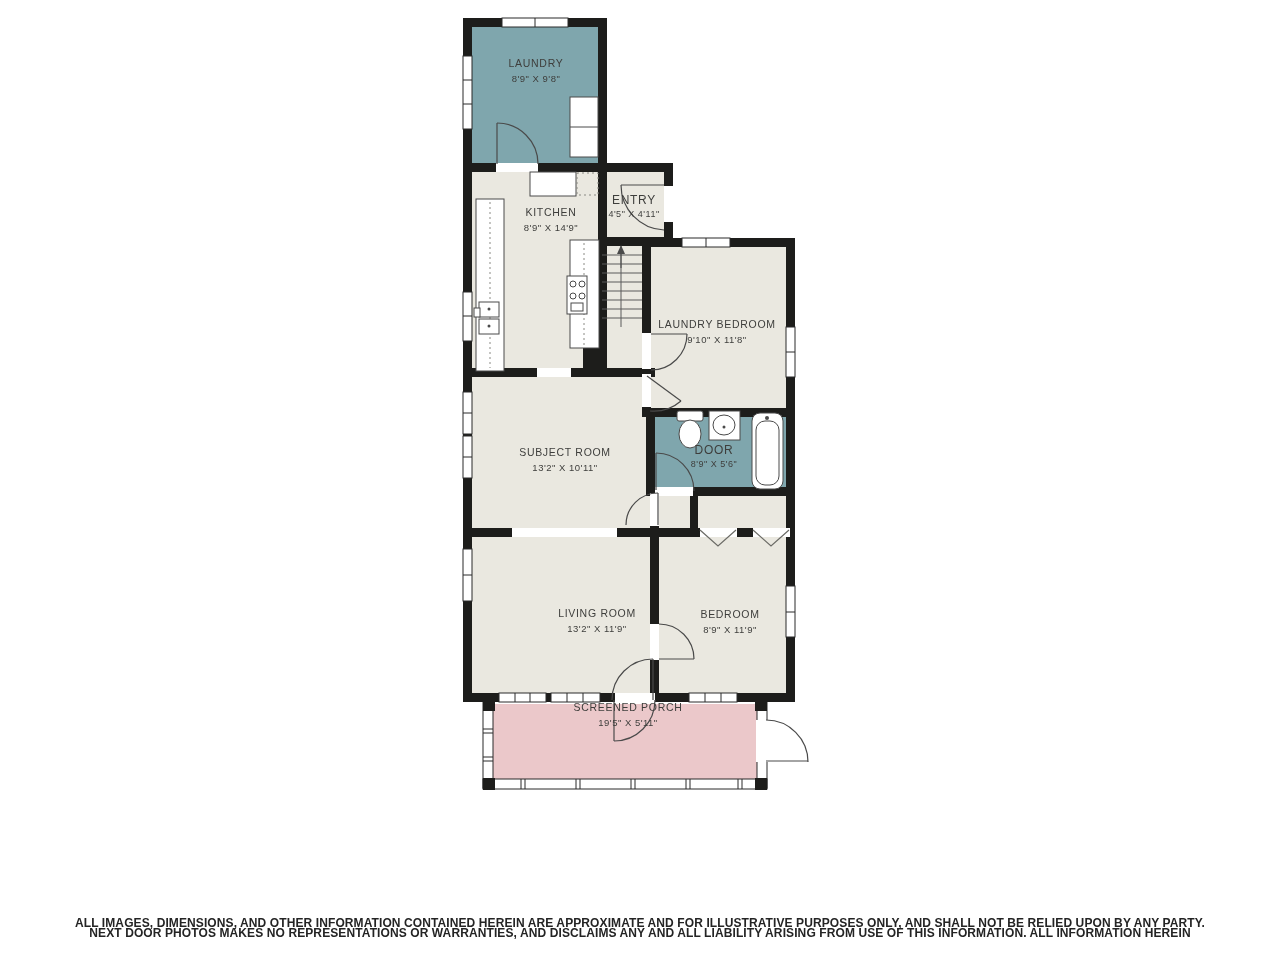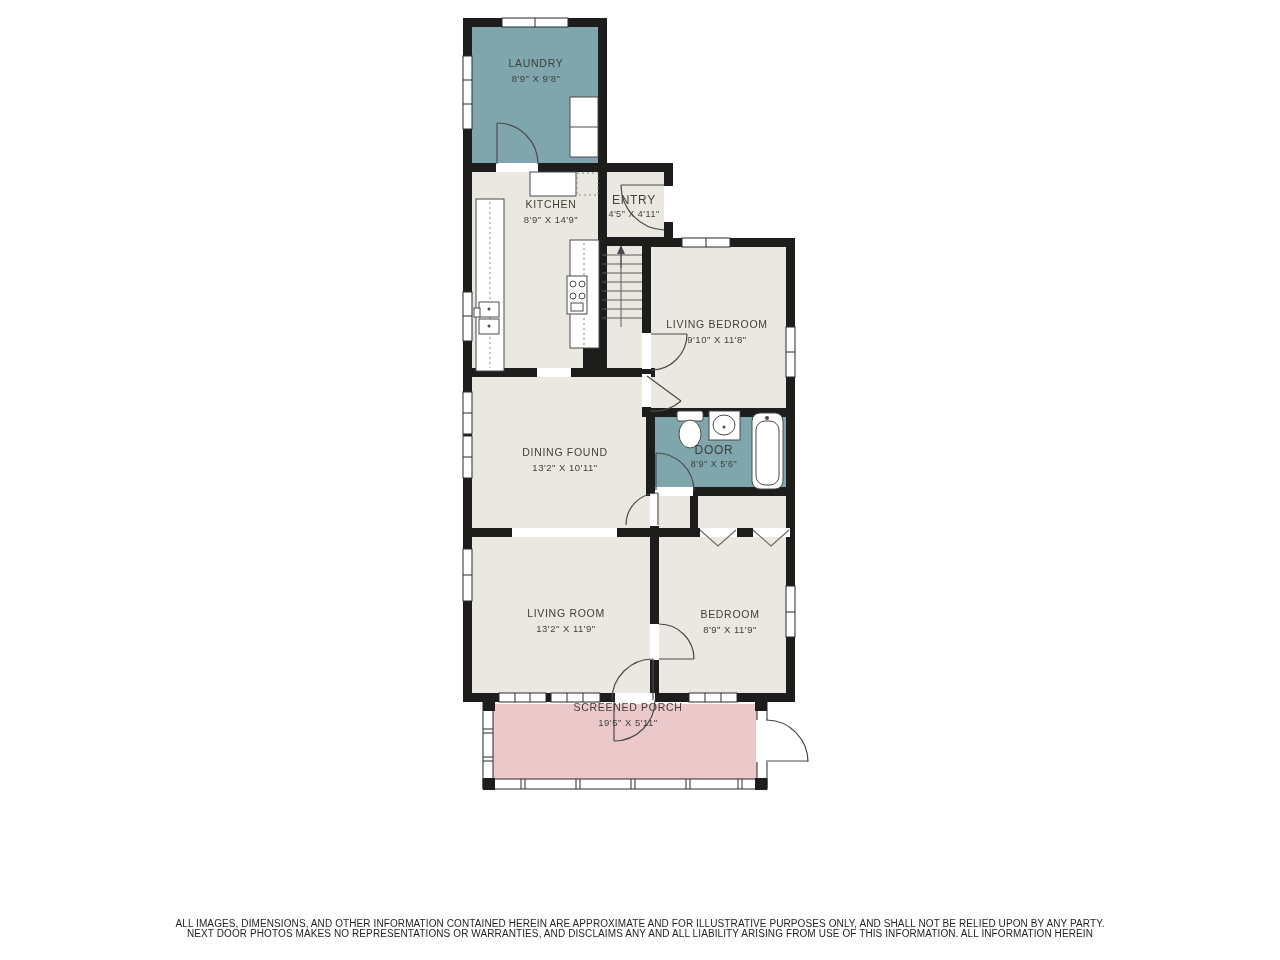--- a/index.html
+++ b/index.html
@@ -35,21 +35,21 @@
   }
   .room-label .rname{font-size:10.5px;letter-spacing:.7px;font-weight:500;}
   .room-label .dims{font-size:9.5px;letter-spacing:.5px;margin-top:4px;}
   .room-label.small .rname{font-size:12px;}
   .room-label.small .dims{font-size:9px;margin-top:2px;}
 
   
   .footer{
     position:absolute;left:0;width:1280px;top:919px;
     text-align:center;color:#242424;
-    font-size:10px;line-height:9.6px;letter-spacing:.1px;
+    font-size:12px;line-height:9.6px;letter-spacing:.1px;font-weight:bold;
   }
 </style>
 </head>
 <body>
 
 <div id="canvas">
 
   <svg width="1280" height="960" viewBox="0 0 1280 960">
 
     <g>
@@ -296,41 +296,41 @@
         <line class="door" x1="766" y1="761" x2="808" y2="761"></line>
         <path class="door" d="M766,720 A42,42 0 0 1 808,762"></path>
       </g>
     </g>
   </svg>
 
   <div class="room-label" style="left:536px;top:70px">
     <div class="rname">LAUNDRY</div>
     <div class="dims">8'9" X 9'8"</div>
   </div>
-  <div class="room-label" style="left:551px;top:211px">
+  <div class="room-label" style="left:551px;top:219px">
     <div class="rname">KITCHEN</div>
     <div class="dims">8'9" X 14'9"</div>
   </div>
   <div class="room-label small" style="left:634px;top:206px">
     <div class="rname">ENTRY</div>
     <div class="dims">4'5" X 4'11"</div>
   </div>
   <div class="room-label" style="left:717px;top:331px">
-    <div class="rname">LIVING BEDROOM</div>
+    <div class="rname">LAUNDRY BEDROOM</div>
     <div class="dims">9'10" X 11'8"</div>
   </div>
   <div class="room-label small" style="left:714px;top:456px">
     <div class="rname">DOOR</div>
     <div class="dims">8'9" X 5'6"</div>
   </div>
   <div class="room-label" style="left:565px;top:459px">
-    <div class="rname">DINING FOUND</div>
+    <div class="rname">SUBJECT ROOM</div>
     <div class="dims">13'2" X 10'11"</div>
   </div>
-  <div class="room-label" style="left:566px;top:620px">
+  <div class="room-label" style="left:597px;top:620px">
     <div class="rname">LIVING ROOM</div>
     <div class="dims">13'2" X 11'9"</div>
   </div>
   <div class="room-label" style="left:730px;top:621px">
     <div class="rname">BEDROOM</div>
     <div class="dims">8'9" X 11'9"</div>
   </div>
   <div class="room-label" style="left:628px;top:714px">
     <div class="rname">SCREENED PORCH</div>
     <div class="dims">19'5" X 5'11"</div>

